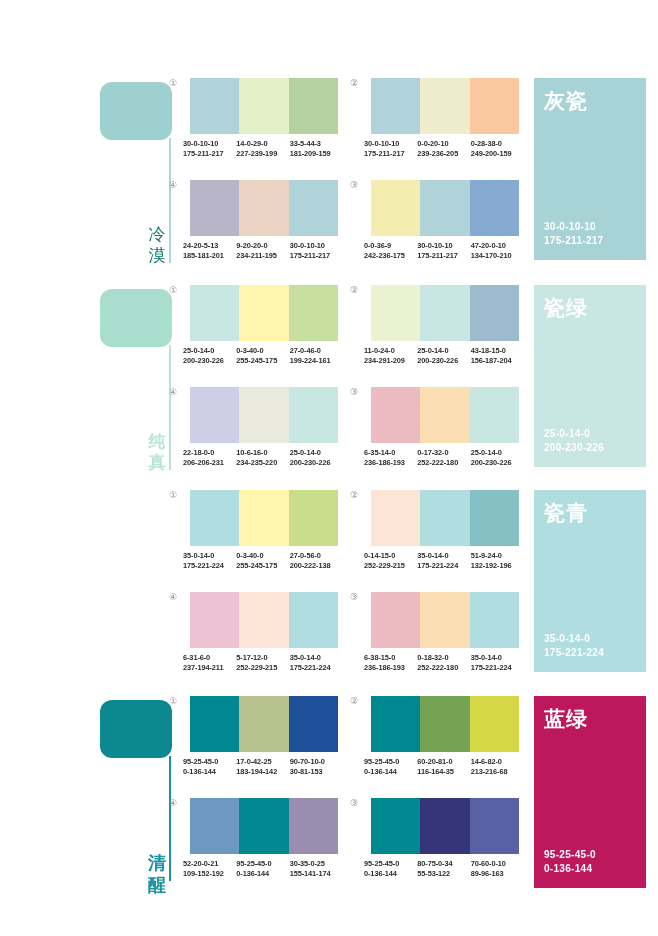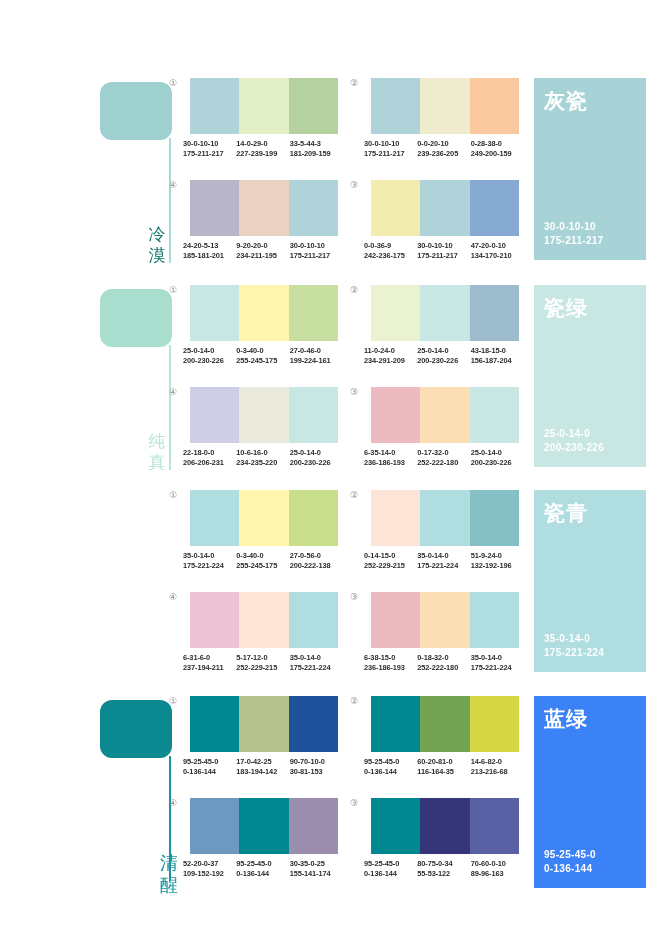--- a/index.html
+++ b/index.html
@@ -31,21 +31,21 @@
   }
   .mood-label {
     position: absolute; left: 44px; bottom: 4px;
     width: 26px;
     font-size: 17px; line-height: 21px;
     letter-spacing: 0px;
     text-align: center;
     font-weight: 400;
     writing-mode: horizontal-tb;
   }
-  .mood-label.bold { font-weight: 400; font-size: 18px; line-height: 22px; margin-left: 12px; }
+  .mood-label.bold { font-weight: 700; font-size: 18px; line-height: 22px; }
 
   
   .combos { position: absolute; left: 183px; top: 0; width: 345px; height: 100%; }
   .combo { position: absolute; width: 163px; }
   .combo.c1 { left: 0;     top: 8px; }
   .combo.c2 { left: 181px; top: 8px; }
   .combo.c4 { left: 0;     top: 110px; }
   .combo.c3 { left: 181px; top: 110px; }
 
   .combo-num {
@@ -191,21 +191,21 @@
           <div class="hero-codes">
             <div class="hero-cmyk">30-0-10-10</div>
             <div class="hero-rgb">175-211-217</div>
           </div>
         </div>
       </div>
       <div class="section sec1">
         <div class="mood">
           <div class="mood-chip" style="background: rgb(169, 221, 205);"></div>
           <div class="mood-rule" style="background: rgb(185, 228, 216);"></div>
-          <div class="mood-label" style="color: rgb(185, 228, 216);">纯真</div>
+          <div class="mood-label" style="color: rgb(185, 228, 216); font-weight: bold;">纯真</div>
         </div>
         <div class="combos">
           <div class="combo c1">
             <div class="combo-num">①</div>
             <div class="swatches">
               <div class="sw" style="background: rgb(200, 230, 226);"></div>
               <div class="sw" style="background: rgb(255, 245, 175);"></div>
               <div class="sw" style="background: rgb(199, 224, 161);"></div>
             </div>
             <div class="codes">
@@ -472,35 +472,35 @@
           </div>
           <div class="combo c4">
             <div class="combo-num">④</div>
             <div class="swatches">
               <div class="sw" style="background: rgb(109, 152, 192);"></div>
               <div class="sw" style="background: rgb(0, 136, 144);"></div>
               <div class="sw" style="background: rgb(155, 141, 174);"></div>
             </div>
             <div class="codes">
               <div class="code-cell">
-                <div class="code-cmyk">52-20-0-37</div>
+                <div class="code-cmyk">52-20-0-21</div>
                 <div class="code-rgb">109-152-192</div>
               </div>
               <div class="code-cell">
                 <div class="code-cmyk">95-25-45-0</div>
                 <div class="code-rgb">0-136-144</div>
               </div>
               <div class="code-cell">
                 <div class="code-cmyk">30-35-0-25</div>
                 <div class="code-rgb">155-141-174</div>
               </div>
             </div>
           </div>
         </div>
-        <div class="hero" style="background: #3b82f6;">
+        <div class="hero" style="background: #be185d;">
           <div class="hero-title">蓝绿</div>
           <div class="hero-codes">
             <div class="hero-cmyk">95-25-45-0</div>
             <div class="hero-rgb">0-136-144</div>
           </div>
         </div>
       </div>
     </div>
 </div>
 

